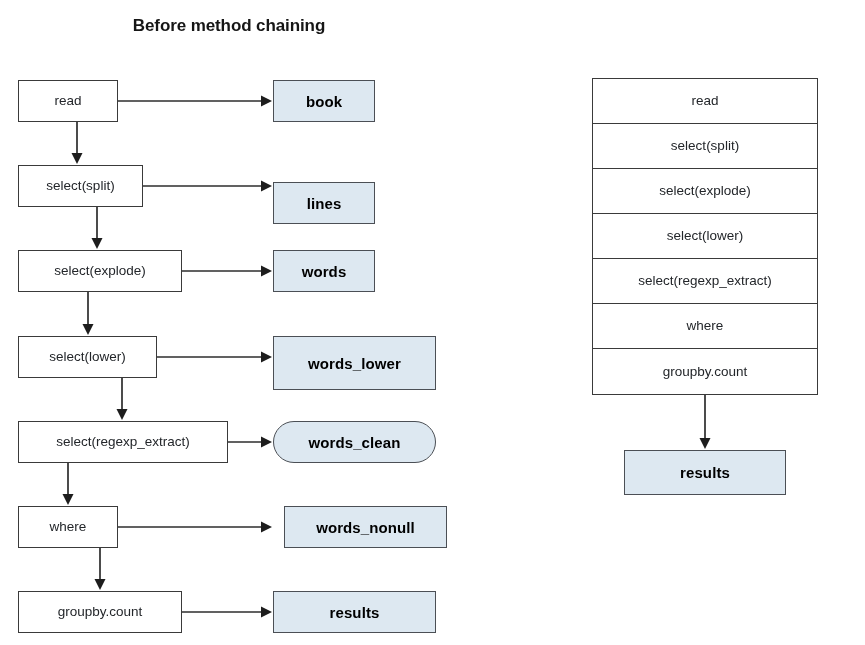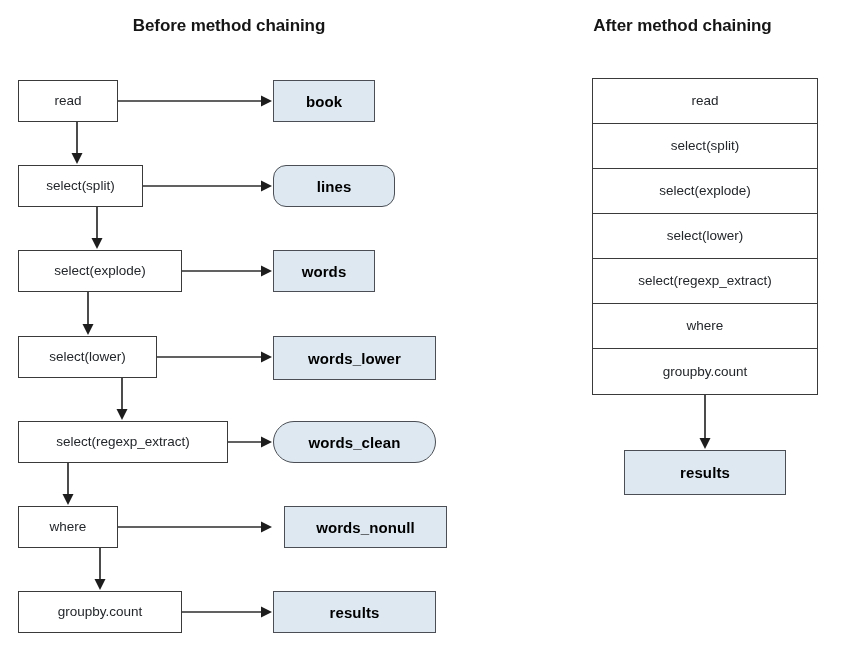--- a/index.html
+++ b/index.html
@@ -105,21 +105,20 @@
   }
   #edges polygon { fill: #1d1d1d; }
 </style>
 </head>
 <body>
 
 <div id="canvas">
 
   <div class="col-title" id="title-before">Before method chaining</div>
 
-  <div class="col-title" id="title-after">After method chaining</div>
 
   <svg id="edges" viewBox="0 0 865 645" width="865" height="645">
       <line x1="118" y1="101" x2="264" y2="101"></line>
       <polygon points="261,95.5 272,101 261,106.5"></polygon>
       <line x1="143" y1="186" x2="264" y2="186"></line>
       <polygon points="261,180.5 272,186 261,191.5"></polygon>
       <line x1="182" y1="271" x2="264" y2="271"></line>
       <polygon points="261,265.5 272,271 261,276.5"></polygon>
       <line x1="157" y1="357" x2="264" y2="357"></line>
       <polygon points="261,351.5 272,357 261,362.5"></polygon>
@@ -150,23 +149,23 @@
       <div class="node op" style="left: 18px; top: 165px; width: 125px; height: 42px;">select(split)</div>
       <div class="node op" style="left: 18px; top: 250px; width: 164px; height: 42px;">select(explode)</div>
       <div class="node op" style="left: 18px; top: 336px; width: 139px; height: 42px;">select(lower)</div>
       <div class="node op" style="left: 18px; top: 421px; width: 210px; height: 42px;">select(regexp_extract)</div>
       <div class="node op" style="left: 18px; top: 506px; width: 100px; height: 42px;">where</div>
       <div class="node op" style="left: 18px; top: 591px; width: 164px; height: 42px;">groupby.count</div>
     </div>
 
   <div id="before-dfs">
       <div class="node df" style="left: 273px; top: 80px; width: 102px; height: 42px;">book</div>
-      <div class="node df" style="left: 273px; top: 165px; width: 122px; height: 42px; border-radius: 13px;">lines</div>
+      <div class="node df" style="left: 273px; top: 182px; width: 102px; height: 42px;">lines</div>
       <div class="node df" style="left: 273px; top: 250px; width: 102px; height: 42px;">words</div>
-      <div class="node df" style="left: 273px; top: 336px; width: 163px; height: 44px;">words_lower</div>
+      <div class="node df" style="left: 273px; top: 336px; width: 163px; height: 54px;">words_lower</div>
       <div class="node df" style="left: 273px; top: 421px; width: 163px; height: 42px; border-radius: 21px;">words_clean</div>
       <div class="node df" style="left: 284px; top: 506px; width: 163px; height: 42px;">words_nonull</div>
       <div class="node df" style="left: 273px; top: 591px; width: 163px; height: 42px;">results</div>
     </div>
 
   <div id="chain-stack">
       <div class="chain-row">read</div>
       <div class="chain-row">select(split)</div>
       <div class="chain-row">select(explode)</div>
       <div class="chain-row">select(lower)</div>

